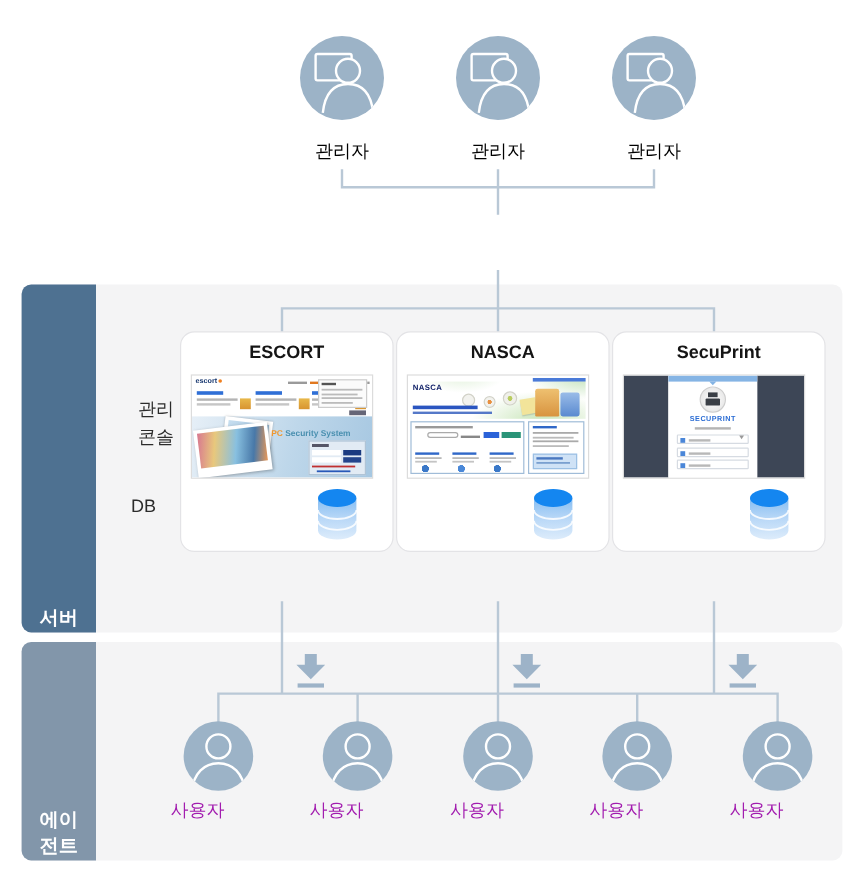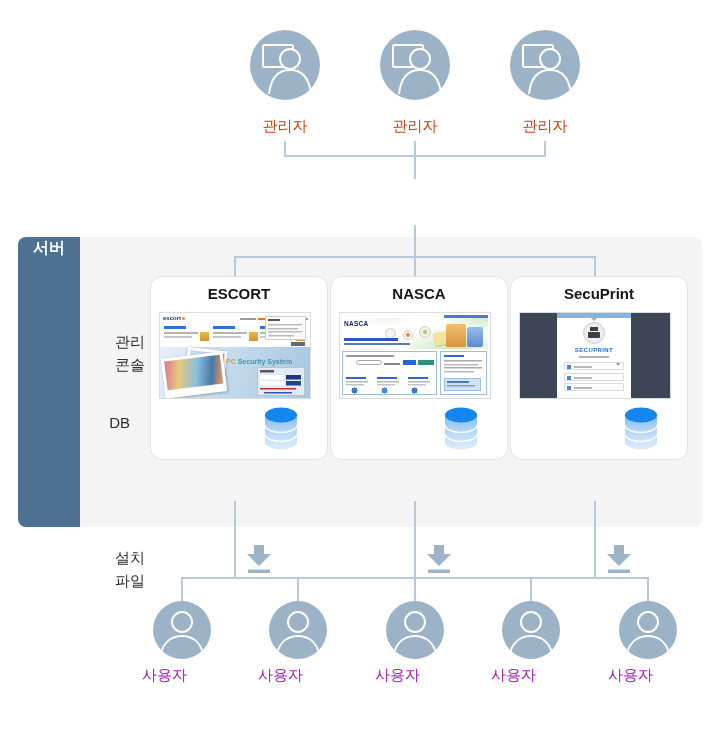--- a/index.html
+++ b/index.html
@@ -6,35 +6,35 @@
   .canvas{position:relative;width:720px;height:745px;background:#fff;overflow:hidden;
           font-family:"Liberation Sans","DejaVu Sans",sans-serif;}
   .abs{position:absolute;}
 
   
   svg.connectors{position:absolute;left:0;top:0;pointer-events:none;}
 
   
   .avatar{position:absolute;border-radius:50%;background:#9cb3c7;overflow:hidden;}
   .admin-circle{width:70px;height:70px;top:30px;}
-  .admin-label{position:absolute;top:117px;width:80px;text-align:center;font-size:15px;color:#c2410c;}
+  .admin-label{position:absolute;top:117px;width:80px;text-align:center;font-size:15px;color:#000000;}
   .user-circle{width:58px;height:58px;top:601px;}
   .user-label{position:absolute;top:666px;width:80px;text-align:left;font-size:15px;color:#a21caf;}
 
   
   .banner{position:absolute;left:18px;top:178px;width:680px;height:47px;border-radius:6px;
           background:linear-gradient(90deg,#2a3eb4,#2e5be4);color:#fff;font-weight:bold;
           font-size:19px;line-height:47px;text-align:center;}
 
   
   .panel{position:absolute;left:18px;width:684px;background:#f4f4f5;border-radius:8px;}
   .panel-server{top:237px;height:290px;}
   .panel-agent{top:535px;height:182px;}
   .side{position:absolute;left:0;top:0;width:62px;height:100%;border-radius:8px 0 0 8px;
-        color:#fff;font-weight:bold;font-size:16px;display:flex;align-items:flex-start;
+        color:#fff;font-weight:bold;font-size:16px;display:flex;align-items:flex-end;
         justify-content:center;text-align:center;line-height:22px;}
   .side-server{background:#4e7191;}
   .side-agent{background:#8296aa;}
   .inlabel{position:absolute;width:52px;text-align:right;font-size:15px;color:#2b2b2b;line-height:23px;}
 
   
   .card{position:absolute;top:276px;width:178px;height:184px;background:#fff;
         border:1px solid #e3e3e6;border-radius:12px;box-sizing:border-box;}
   .card-title{margin-top:8px;text-align:center;font-size:15px;font-weight:bold;color:#151515;}
   .shot{position:absolute;left:9px;top:36px;width:150px;height:85px;background:#fff;
@@ -148,30 +148,34 @@
 </head>
 <body>
 
 <div class="canvas">
 
   <div class="panel panel-server">
     <div class="side side-server">
       <span>서버</span>
     </div>
   </div>
+  <div class="panel panel-agent">
+    <div class="side side-agent">
+      <span>
+        <span>에이</span><br>
+        <span>전트</span>
+      </span>
+    </div>
+  </div>
 
   <div class="inlabel abs" style="left:93px;top:330px;">
     <span>관리</span><br>
     <span>콘솔</span>
   </div>
   <div class="inlabel abs" style="left:78px;top:411px;">DB</div>
-  <div class="inlabel abs" style="left:93px;top:546px;">
-    <span>설치</span><br>
-    <span>파일</span>
-  </div>
 
   <svg class="connectors" width="720" height="745">
     <path d="M285 141 V157 M415 141 V157 M545 141 V157 M284 156 H546 M415 156 V179
              M415 225 V258 M234 257 H596 M235 257 V277 M415 257 V277 M595 257 V277
              M235 501 V579 M415 501 V579 M595 501 V579
              M181 578 H649 M182 578 V602 M298 578 V602 M415 578 V602 M531 578 V602 M648 578 V602" stroke="#b9c8d6" stroke-width="2" fill="none"></path>
   </svg>
 
   <div class="avatar admin-circle" style="left:250px;">
     <svg width="70" height="70">

